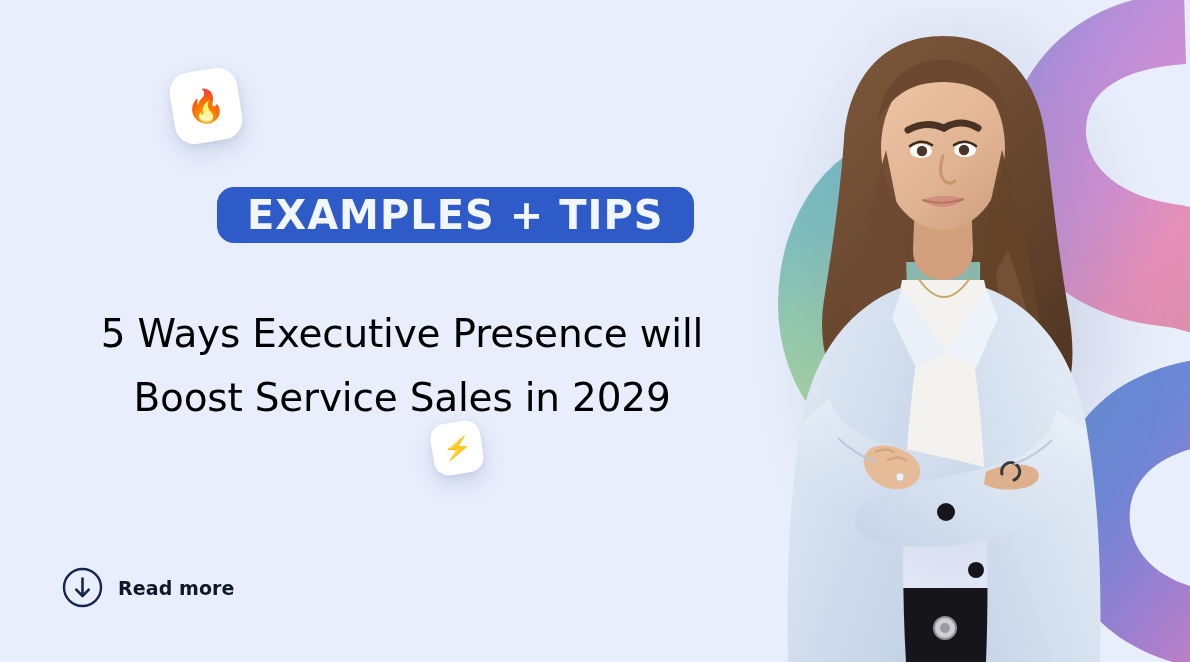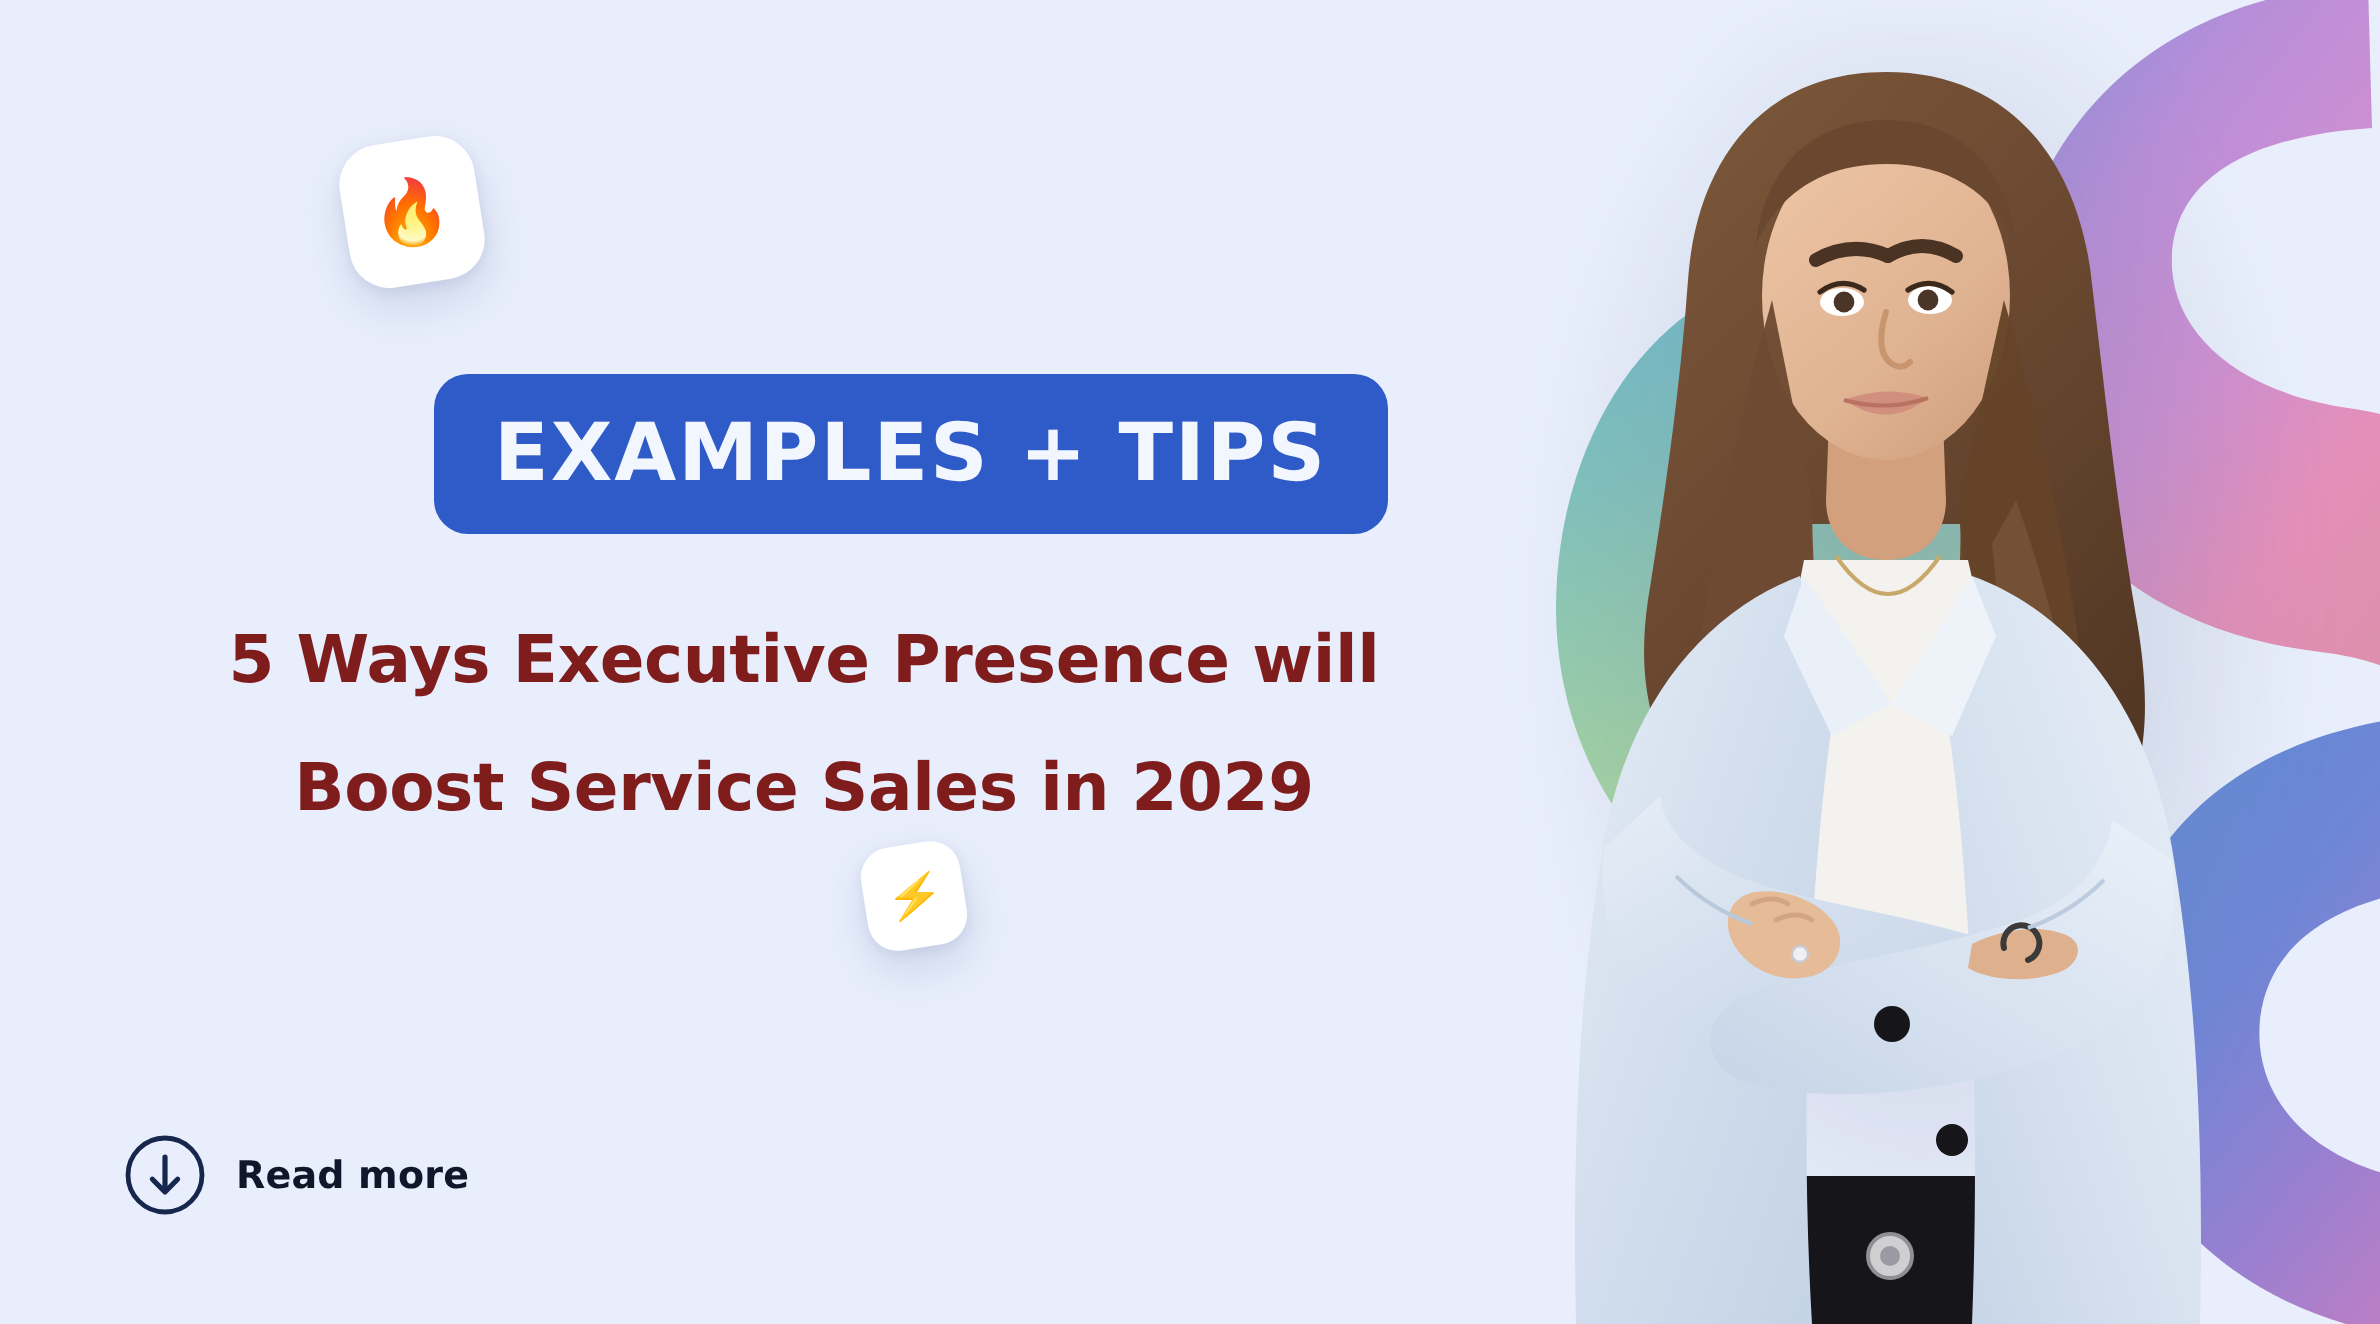--- a/index.html
+++ b/index.html
@@ -100,44 +100,44 @@
     transform: rotate(-9deg);
     font-size: 23px;
   }
   .emoji-glyph { line-height: 1; transform: rotate(9deg); }
 
   
   #badge {
     position: absolute;
     left: 217px;
     top: 187px;
-    height: 80px;
+    height: 56px;
     padding: 0 30px;
     display: flex;
     align-items: center;
     border-radius: 17px;
     background: #2e5bc8;
     color: #f2f6ff;
     font-size: 40px;
     font-weight: 700;
     letter-spacing: 1.0px;
     white-space: nowrap;
     font-family: "DejaVu Sans", sans-serif;
   }
 
   
   #headline {
     position: absolute;
     left: 0;
     top: 276px;
     width: 804px;
     text-align: center;
-    color: #7f1d1d;
-    font-size: 33px;
-    font-weight: 700;
+    color: #000000;
+    font-size: 39px;
+    font-weight: 400;
     line-height: 64px;
     letter-spacing: -0.2px;
     font-family: "DejaVu Sans", sans-serif;
   }
   #headline .hl-line { display: block; white-space: nowrap; }
 
   
   #read-more {
     position: absolute;
     left: 62px;

